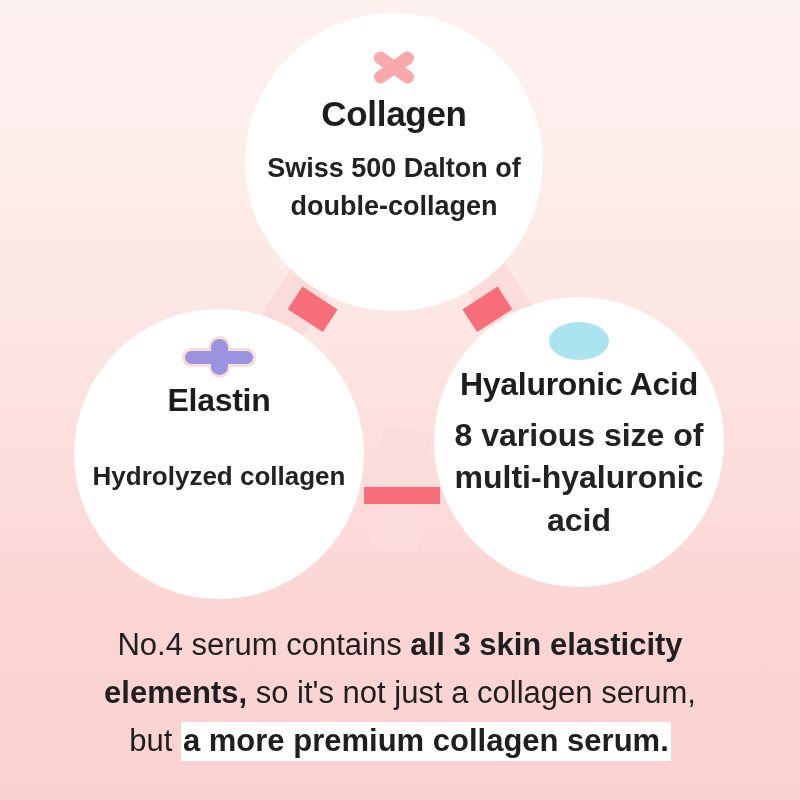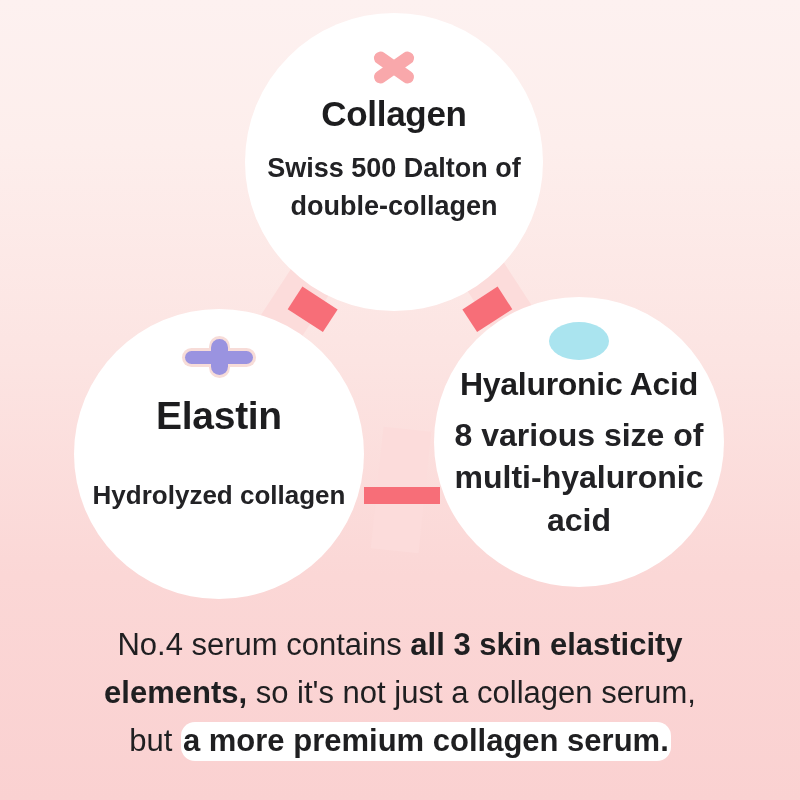--- a/index.html
+++ b/index.html
@@ -126,21 +126,21 @@
   }
 
   .bubble-title {
     font-weight: 700;
     color: #1d1d1f;
     letter-spacing: -0.3px;
     text-align: left;
     line-height: 1.08;
   }
   #title-collagen { font-size: 35px; margin-top: 2px; }
-  #title-elastin  { font-size: 39px; margin-top: 12px; }
+  #title-elastin  { font-size: 32px; }
   #title-hyaluronic { font-size: 32px; margin-top: 0px; }
 
   .bubble-desc {
     color: #222225;
     text-align: center;
     font-weight: 700;
   }
   #desc-collagen {
     font-size: 27px;
     line-height: 1.42;
@@ -243,21 +243,20 @@
     display: block;
     white-space: nowrap;
   }
   #caption b {
     font-weight: 700;
   }
   .hl {
     background: #ffffff;
     padding: 1px 2px 3px 2px;
     box-decoration-break: clone;
-    border-radius: 14px;
     -webkit-box-decoration-break: clone;
   }
 </style>
 </head>
 <body>
 
 <div id="infographic">
 
   <div class="connector-pale" id="pale-left-arm"></div>
   <div class="connector-bright" id="bright-left-arm"></div>

